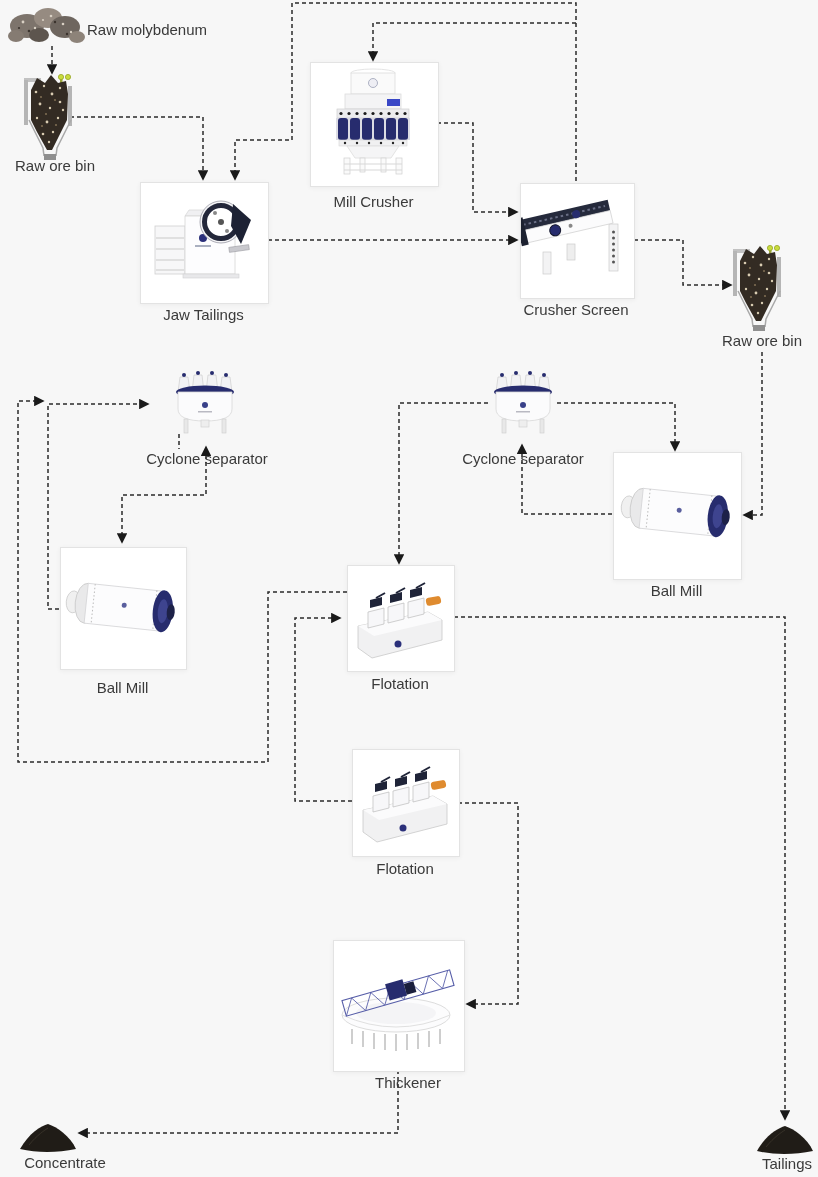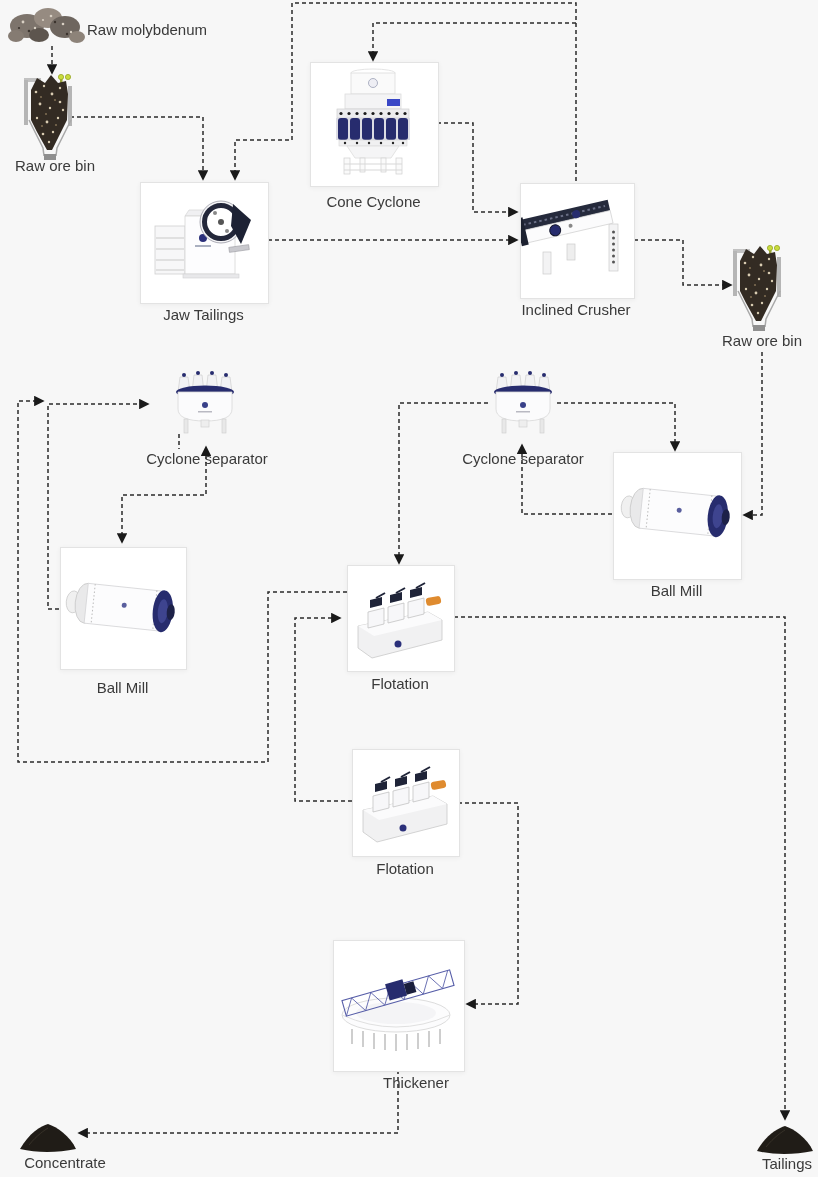--- a/index.html
+++ b/index.html
@@ -330,27 +330,27 @@
 
   <svg class="machine" style="left:17px;top:1119px" width="62" height="34">
       <use href="#sym-mound"></use>
     </svg>
   <svg class="machine" style="left:754px;top:1121px" width="62" height="34">
       <use href="#sym-mound"></use>
     </svg>
 
   <div class="lbl left" style="left:87px;top:21px">Raw molybdenum</div>
   <div class="lbl" style="left:0px;top:157px;width:110px">Raw ore bin</div>
-  <div class="lbl" style="left:310px;top:193px;width:127px">Cone Cyclone</div>
+  <div class="lbl" style="left:310px;top:193px;width:127px">Mill Crusher</div>
   <div class="lbl" style="left:140px;top:306px;width:127px">Jaw Tailings</div>
-  <div class="lbl" style="left:506px;top:301px;width:140px">Inclined Crusher</div>
+  <div class="lbl" style="left:506px;top:301px;width:140px">Crusher Screen</div>
   <div class="lbl" style="left:702px;top:332px;width:120px">Raw ore bin</div>
   <div class="lbl" style="left:127px;top:450px;width:160px">Cyclone separator</div>
   <div class="lbl" style="left:60px;top:679px;width:125px">Ball Mill</div>
   <div class="lbl" style="left:443px;top:450px;width:160px">Cyclone separator</div>
   <div class="lbl" style="left:613px;top:582px;width:127px">Ball Mill</div>
   <div class="lbl" style="left:347px;top:675px;width:106px">Flotation</div>
   <div class="lbl" style="left:352px;top:860px;width:106px">Flotation</div>
-  <div class="lbl" style="left:351px;top:1074px;width:130px">Thickener</div>
+  <div class="lbl" style="left:343px;top:1074px;width:130px">Thickener</div>
   <div class="lbl" style="left:10px;top:1154px;width:110px">Concentrate</div>
   <div class="lbl" style="left:737px;top:1155px;width:100px">Tailings</div>
 
 </div>
 
 </body></html>

